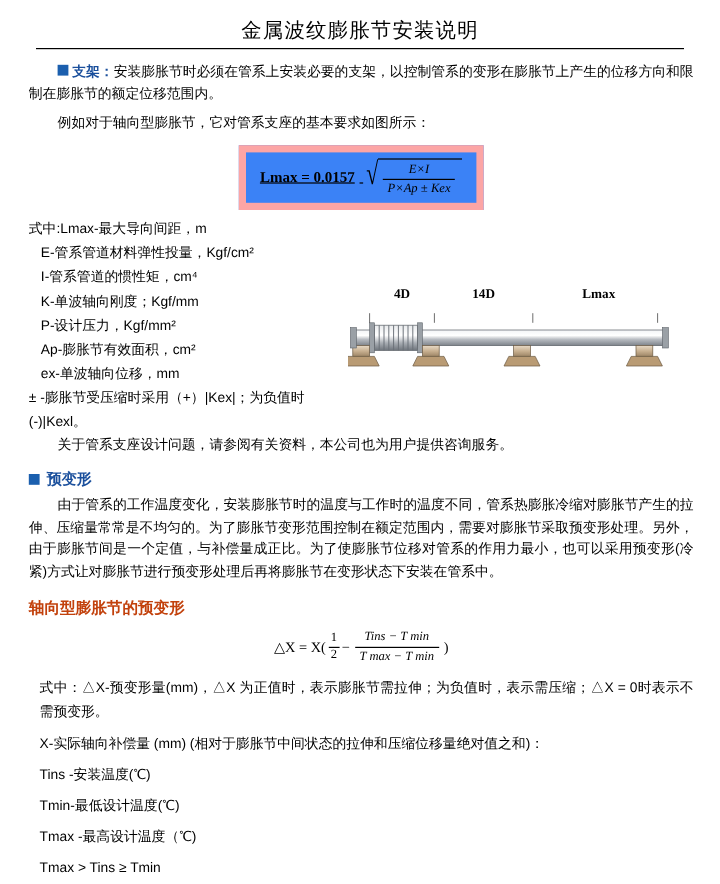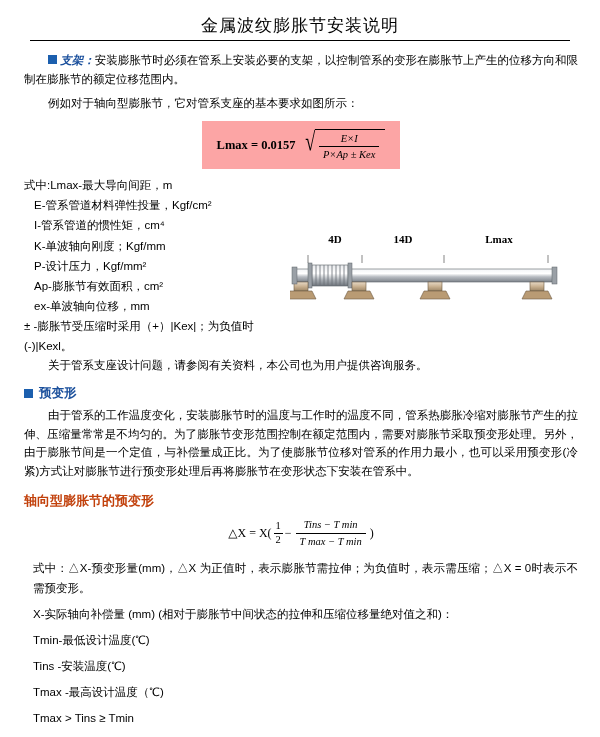--- a/index.html
+++ b/index.html
@@ -58,44 +58,44 @@
   .sq {
     display: inline-block;
     width: 9px;
     height: 9px;
     background: #1b5fae;
     flex: 0 0 auto;
   }
   .sec-head-inline {
     font-weight: bold;
     color: #1a4f9c;
-    font-style: italic;
   }
   .blue-head {
     font-size: 13px;
     font-weight: bold;
     color: #c2410c;
     margin: 12px 0 6px 0;
   }
   .sub {
     font-size: 11.5px;
     line-height: 1.75;
     margin-left: 9px;
   }
   .formula-wrap {
     text-align: center;
     margin: 8px 0 6px 0;
   }
   .formula-box {
     display: inline-block;
-    border: 3px solid #fca5a5;
+    border: 6px solid #fca5a5;
     padding: 5px 12px 5px 12px;
-    background: #fca5a5;
+    background: #3b82f6;
     font-family: "Liberation Serif", serif;
     font-size: 12px;
+    text-decoration: underline;
   }
   .frac {
     display: inline-block;
     vertical-align: middle;
     text-align: center;
     font-style: italic;
     font-size: 10.5px;
     line-height: 1.25;
     margin: 0 2px;
   }
@@ -332,20 +332,20 @@
         <span class="frac">
           <span class="num">Tins − T min</span>
           <span class="den">T max − T min</span>
         </span>
         <span>)</span>
       </span>
     </div>
 
     <p class="sub">式中：△X-预变形量(mm)，△X 为正值时，表示膨胀节需拉伸；为负值时，表示需压缩；△X = 0时表示不需预变形。</p>
     <p class="sub">X-实际轴向补偿量 (mm) (相对于膨胀节中间状态的拉伸和压缩位移量绝对值之和)：</p>
+    <p class="sub">Tins -安装温度(℃)</p>
     <p class="sub">Tmin-最低设计温度(℃)</p>
-    <p class="sub">Tins -安装温度(℃)</p>
     <p class="sub">Tmax -最高设计温度（℃)</p>
     <p class="sub">Tmax &gt; Tins ≥ Tmin</p>
     <p class="sub">一般变形和受力情况下，不一定进行预变形，足否预变形对膨胀节的疲劳寿命几乎没有影响。</p>
 
   </div>
 </div>
 
 </body></html>

